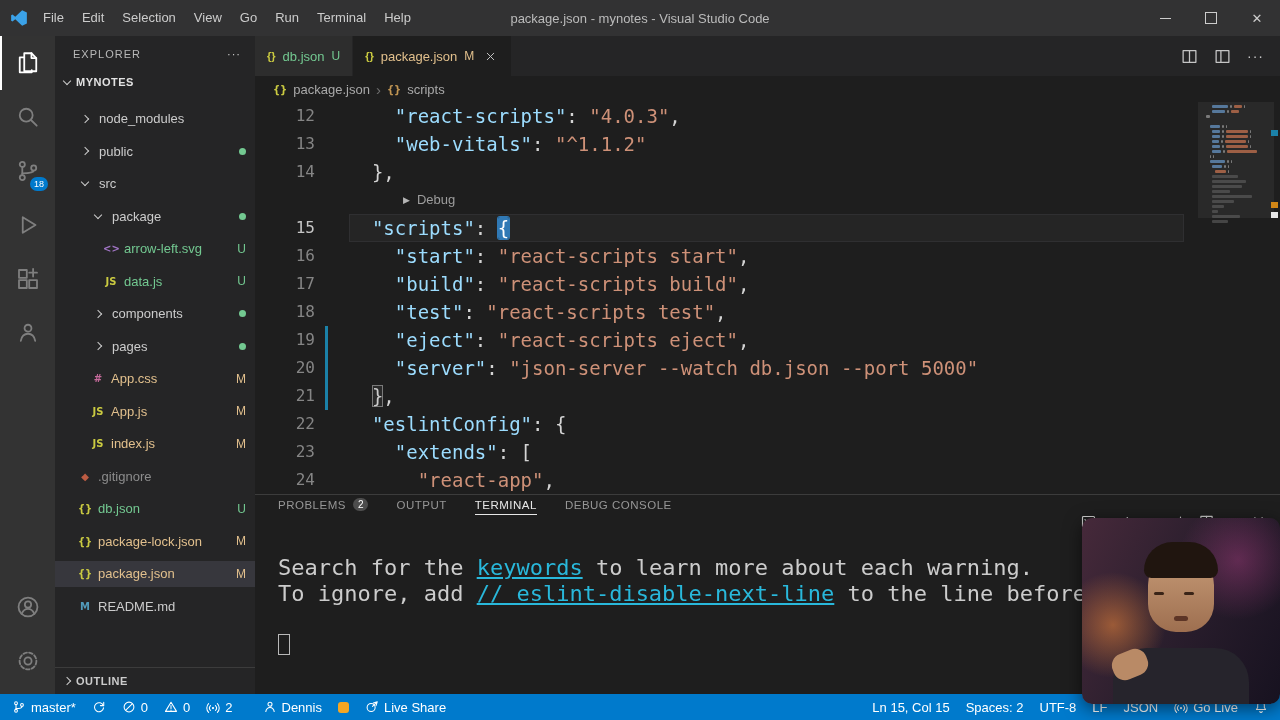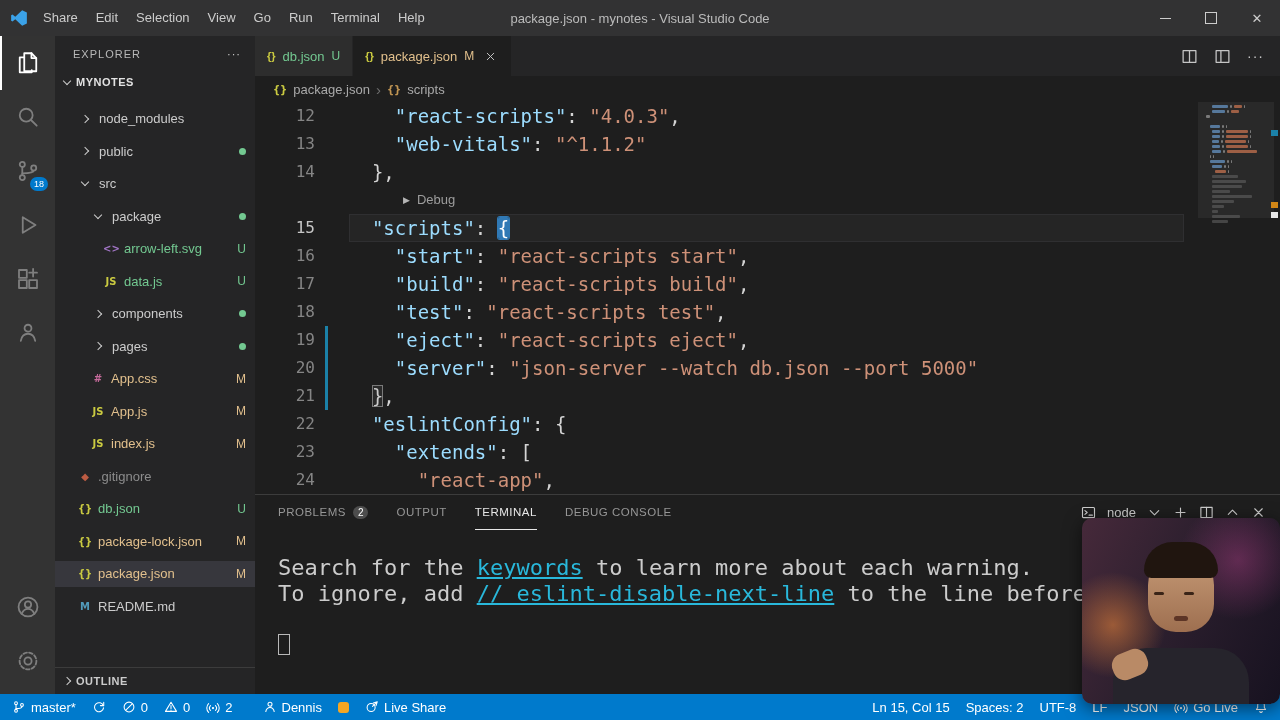--- a/index.html
+++ b/index.html
@@ -80,21 +80,21 @@
   .lens-play{color:#b5b5b5;font-size:9px;font-family:"DejaVu Sans",sans-serif;}
 
   .minimap{position:absolute;top:3px;right:16px;width:58px;}
   .mm-row{height:3px;margin-bottom:2px;display:flex;gap:2px;}
   .mm-seg{height:3px;border-radius:1px;}
   .mm-slider{position:absolute;top:0;right:6px;width:76px;height:116px;background:rgba(255,255,255,.05);}
   .ovm{position:absolute;width:7px;height:6px;right:2px;}
 
   
   .panel{height:199px;border-top:1px solid #3c3c3c;background:#1e1e1e;display:flex;flex-direction:column;}
-  .panel-head{height:34px;display:flex;align-items:center;padding:0 14px 0 23px;font-size:11.5px;letter-spacing:.5px;color:#969696;}
+  .panel-head{height:34px;display:flex;align-items:flex-start;padding:0 14px 0 23px;font-size:11.5px;letter-spacing:.5px;color:#969696;flex-direction:column;}
   .ptab{margin-right:28px;height:100%;display:flex;align-items:center;gap:7px;cursor:pointer;border-bottom:1px solid transparent;}
   .ptab.active{color:#e7e7e7;border-bottom-color:#e7e7e7;}
   .pbadge{background:#4d4d4d;color:#fff;border-radius:9px;font-size:10px;padding:1px 5px;letter-spacing:0;}
   .panel-actions{margin-left:auto;display:flex;align-items:center;gap:11px;color:#cccccc;font-size:13px;letter-spacing:0;}
   .panel-actions svg{width:15px;height:15px;}
   .term{flex:1;font-family:"DejaVu Sans Mono","Liberation Mono",monospace;font-size:22px;color:#cccccc;padding:26px 0 0 23px;line-height:26px;}
   .tline{white-space:pre;}
   .tlink{color:#29b8db;text-decoration:underline;}
   .tcursor{display:inline-block;width:10px;height:19px;border:1px solid #b9b9b9;margin-top:27px;}
 
@@ -126,21 +126,21 @@
 
 <div class="app">
 
   <header class="titlebar">
     <span class="logo">
       <svg viewBox="0 0 16 16" width="18" height="18">
           <path fill="#3BA2E8" d="M10.8 1.2L4.7 6.8 2.2 4.9 1 5.5v5l1.2.6 2.5-1.9 6.1 5.6 4.2-2V3.2z"></path>
         </svg>
     </span>
     <nav class="menus" id="menus">
-        <div class="menu">Share</div>
+        <div class="menu">File</div>
         <div class="menu">Edit</div>
         <div class="menu">Selection</div>
         <div class="menu">View</div>
         <div class="menu">Go</div>
         <div class="menu">Run</div>
         <div class="menu">Terminal</div>
         <div class="menu">Help</div>
       </nav>
     <div class="wtitle">package.json - mynotes - Visual Studio Code</div>
     <div class="wctrls">

